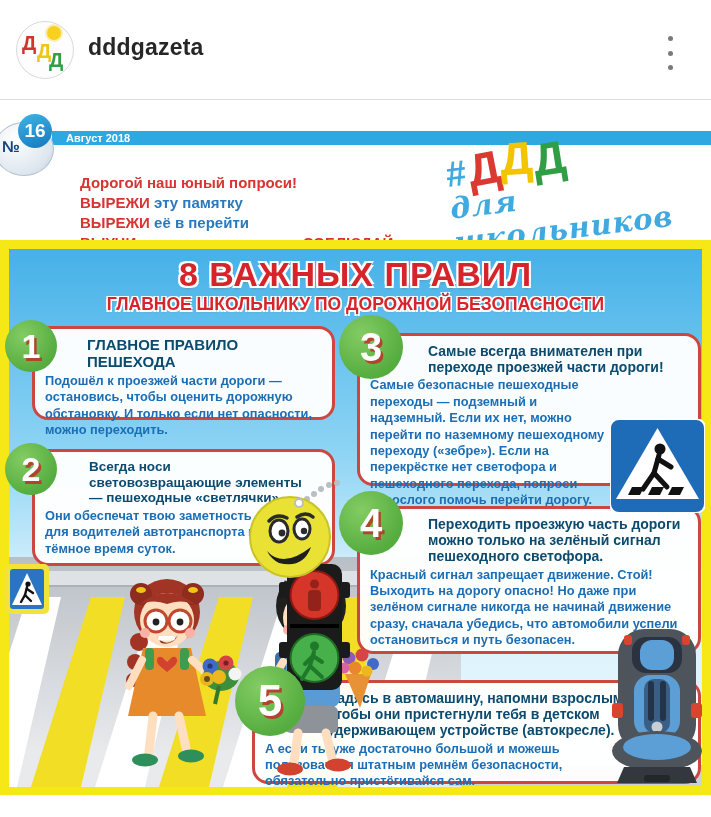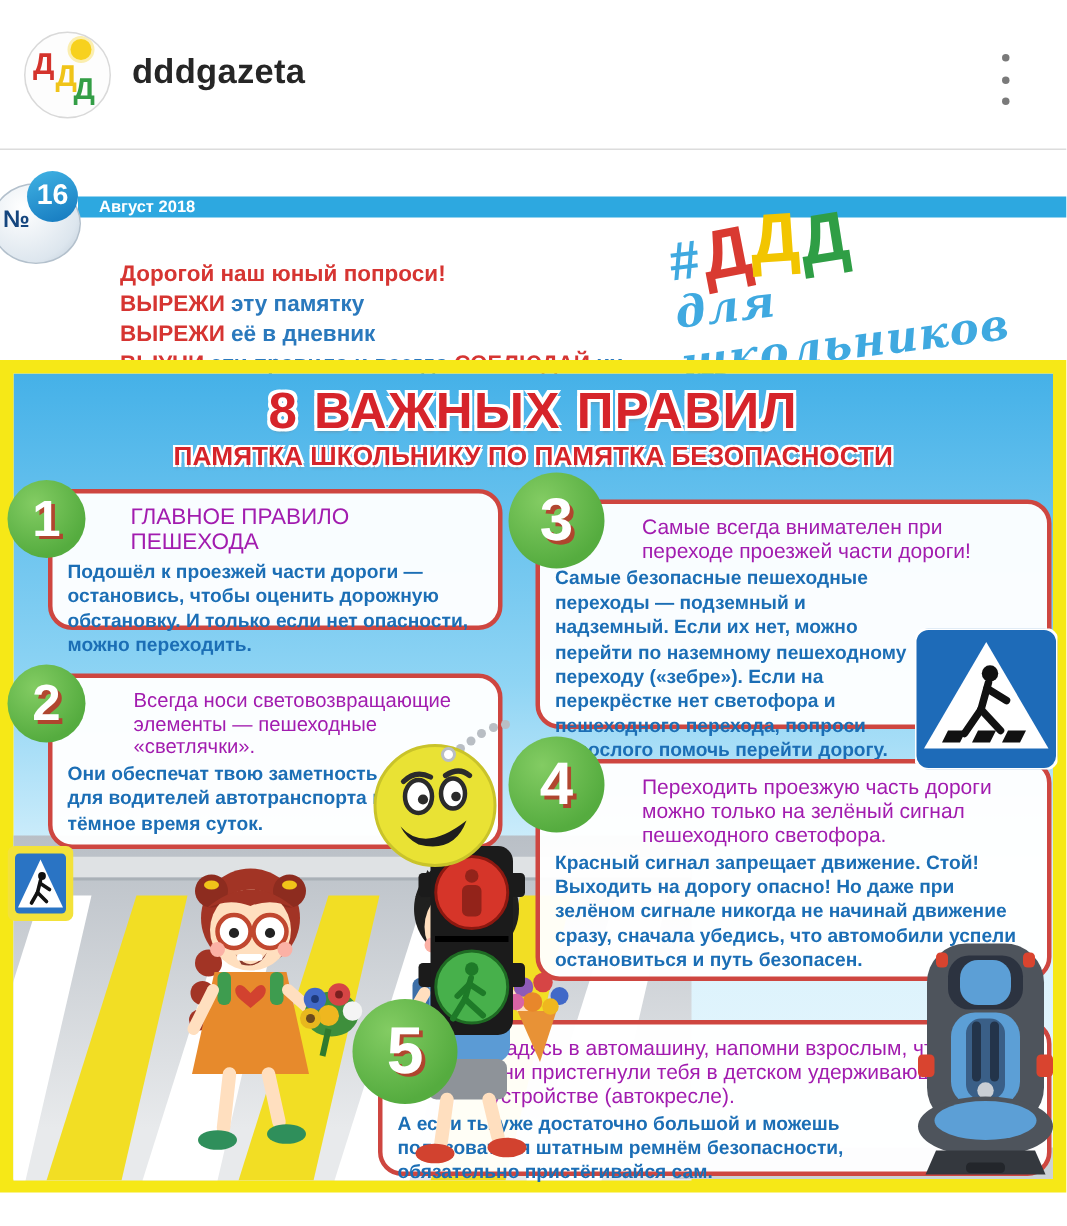--- a/index.html
+++ b/index.html
@@ -53,21 +53,21 @@
            text-shadow:-2px -2px 0 #fff,2px -2px 0 #fff,-2px 2px 0 #fff,2px 2px 0 #fff,0 3px 2px rgba(120,120,120,.45);}
   .p-subtitle{left:0;top:45px;width:693px;text-align:center;color:#d6242a;font-size:17.5px;
            font-weight:bold;
            text-shadow:-1.5px -1.5px 0 #fff,1.5px -1.5px 0 #fff,-1.5px 1.5px 0 #fff,1.5px 1.5px 0 #fff,0 2px 2px rgba(120,120,120,.4);}
 
   .ground{left:0;top:308px;width:452px;height:230px;background:linear-gradient(180deg,#b9bfc6,#e8eaec 85%);}
   .ground-strip{left:440px;top:516px;right:0;bottom:0;background:#ccd1d5;}
 
   .card{background:rgba(255,255,255,.96);border:3px solid #ce4640;border-radius:16px;
         box-sizing:border-box;padding:7px 10px;z-index:2;}
-  .rule-title{color:#a21caf;font-weight:normal;font-size:14px;line-height:1.16;}
+  .rule-title{color:#0c4a6e;font-weight:bold;font-size:14px;line-height:1.16;}
   .rule-body{color:#1b6eb5;font-weight:bold;font-size:12.8px;line-height:1.28;margin-top:2px;}
   .num-circle{border-radius:50%;background:radial-gradient(circle at 35% 30%,#83cc63,#55ac3f 72%);
         color:#fff;font-weight:bold;display:flex;align-items:center;justify-content:center;
         text-shadow:2.5px 2.5px 0 rgba(184,57,43,.9);z-index:3;}
   .nc-s{width:52px;height:52px;font-size:34px;}
   .nc-l{width:64px;height:64px;font-size:40px;}
 
   .img-box{z-index:3;}
   svg{display:block;}
 </style>
@@ -99,41 +99,41 @@
     <div class="abs m-no">№</div>
     <div class="abs m-issue">16</div>
 
     <div class="abs m-line" style="top:53px;">
       <span class="seg-red">Дорогой наш юный попроси!</span>
     </div>
     <div class="abs m-line" style="top:73px;">
       <span class="seg-red">ВЫРЕЖИ</span><span class="seg-blue"> эту памятку</span>
     </div>
     <div class="abs m-line" style="top:93px;">
-      <span class="seg-red">ВЫРЕЖИ</span><span class="seg-blue"> её в дневник</span>
+      <span class="seg-red">ВЫРЕЖИ</span><span class="seg-blue"> её в перейти</span>
     </div>
     <div class="abs m-line" style="top:113px;">
       <span class="seg-red">ВЫУЧИ</span><span class="seg-blue"> эти правила и всегда </span><span class="seg-red">СОБЛЮДАЙ</span><span class="seg-blue"> их</span>
     </div>
 
     <div class="abs ddd-logo">
       <div class="ddd-row">
         <span class="ddd-hash">#</span>
         <span class="ddd-letter l-red">Д</span>
         <span class="ddd-letter l-yellow">Д</span>
         <span class="ddd-letter l-green">Д</span>
       </div>
       <div class="ddd-tagline">для школьников</div>
     </div>
   </div>
 
   <div class="abs poster" style="top:140px;">
 
     <div class="abs p-title">8 ВАЖНЫХ ПРАВИЛ</div>
-    <div class="abs p-subtitle">ПАМЯТКА ШКОЛЬНИКУ ПО ПАМЯТКА БЕЗОПАСНОСТИ</div>
+    <div class="abs p-subtitle">ГЛАВНОЕ ШКОЛЬНИКУ ПО ДОРОЖНОЙ БЕЗОПАСНОСТИ</div>
 
     <div class="abs ground"></div>
     <div class="abs ground-strip"></div>
     <div class="abs" style="left:0;top:322px;width:452px;height:216px;">
       <svg width="452" height="216" viewBox="0 0 452 216">
         <rect x="0" y="0" width="452" height="14" fill="#dfe2e4"></rect>
         <rect x="0" y="14" width="452" height="2" fill="#aab1b7"></rect>
         <polygon points="18,26 52,26 8,216 -42,216" fill="#ffffff"></polygon>
         <polygon points="82,26 116,26 72,216 22,216" fill="#f2de24"></polygon>
         <polygon points="146,26 180,26 136,216 86,216" fill="#ffffff"></polygon>

